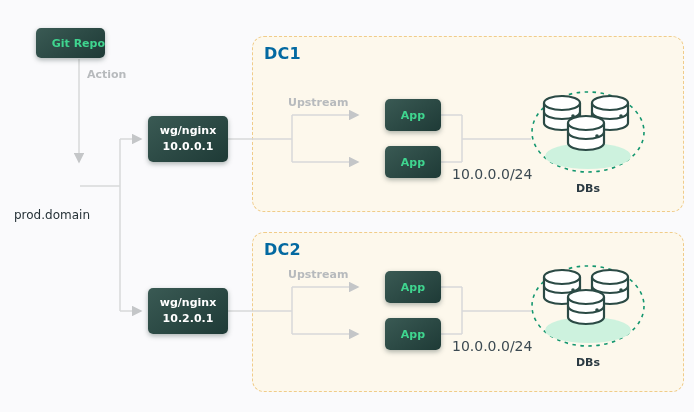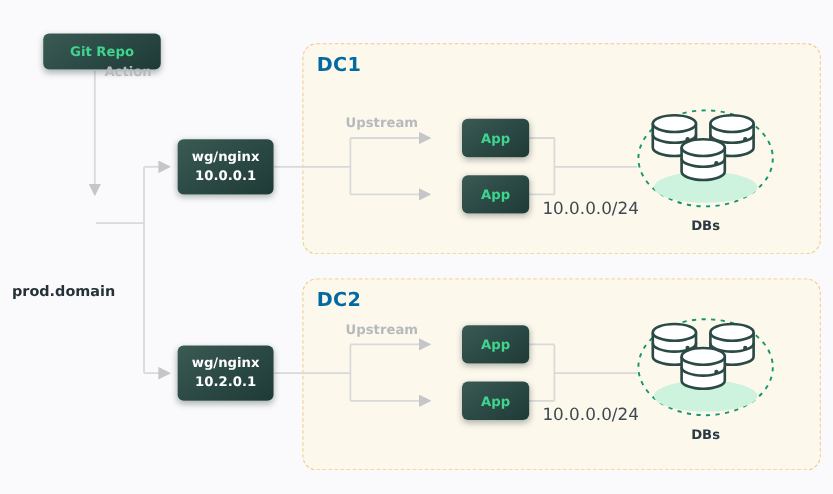--- a/index.html
+++ b/index.html
@@ -6,32 +6,32 @@
   body{background:#fafafc;font-family:"DejaVu Sans","Liberation Sans",sans-serif;}
   .canvas{position:relative;width:694px;height:412px;background:#fafafc;overflow:hidden;}
   .wires{position:absolute;left:0;top:0;pointer-events:none;}
 
   .dc{position:absolute;border:1.6px dashed #f0cc8a;border-radius:12px;background:#fdf8ec;}
   .dc-title{position:absolute;font-size:16px;font-weight:bold;color:#0369a1;letter-spacing:.3px;}
 
   .node{position:absolute;background:linear-gradient(145deg,#3a5a54,#1e3a36);
         border-radius:5px;box-shadow:0 2px 5px rgba(25,45,43,.35);
         display:flex;align-items:center;justify-content:center;text-align:center;}
-  .node.git{left:36px;top:28px;width:98px;height:30px;}
+  .node.git{left:36px;top:28px;width:69px;height:30px;justify-content:flex-end;}
   .node.gw1{left:148px;top:116px;width:80px;height:46px;}
   .node.gw2{left:148px;top:288px;width:80px;height:46px;}
   .node.app{width:56px;height:32px;margin-left:20px;}
   .green-label{color:#3fd58f;font-size:11px;font-weight:bold;}
   .white-label{color:#ffffff;font-size:11px;font-weight:bold;line-height:1.5;}
 
   .flow-label{position:absolute;color:#b7babd;font-size:11px;font-weight:bold;}
   .subnet{position:absolute;color:#3c4a52;font-size:14px;font-weight:normal;}
   .dbs-label{position:absolute;width:116px;text-align:center;color:#2b3a42;font-size:11px;font-weight:bold;}
   .domain-label{position:absolute;left:10px;top:208px;width:84px;text-align:center;
-                color:#263238;font-size:12px;font-weight:bold;margin-top:28px;}
+                color:#263238;font-size:12px;font-weight:normal;}
 
   .cloud{position:absolute;left:24px;top:166px;width:56px;height:40px;}
   .cloud .puff-s{position:absolute;left:3px;top:9px;width:23px;height:23px;border-radius:50%;background:#2b4a45;}
   .cloud .puff-b{position:absolute;left:17px;top:2px;width:31px;height:31px;border-radius:50%;background:#2b4a45;}
   .cloud .base{position:absolute;left:0;bottom:2px;width:56px;height:20px;border-radius:10px;background:#2b4a45;}
   .cloud .cdn-text{position:absolute;left:0;right:0;bottom:8px;text-align:center;
                    color:#fff;font-size:10px;font-weight:bold;}
 
   .dbsvg{position:absolute;width:120px;height:100px;}
 </style>
@@ -94,21 +94,21 @@
       <path d="M421 287 H462"></path>
       <path d="M421 334 H462"></path>
       <path d="M462 287 V334"></path>
       <path d="M462 311 H531"></path>
     </g>
   </svg>
 
   <div class="node git">
     <span class="green-label">Git Repo</span>
   </div>
-  <div class="flow-label" style="left:87px;top:53px;text-align:right;">Action</div>
+  <div class="flow-label" style="left:87px;top:68px;text-align:right;">Action</div>
 
   <div class="domain-label">prod.domain</div>
 
   <div class="node gw1">
     <span class="white-label">
       <span>wg/nginx</span><br>
       <span>10.0.0.1</span>
     </span>
   </div>
 

